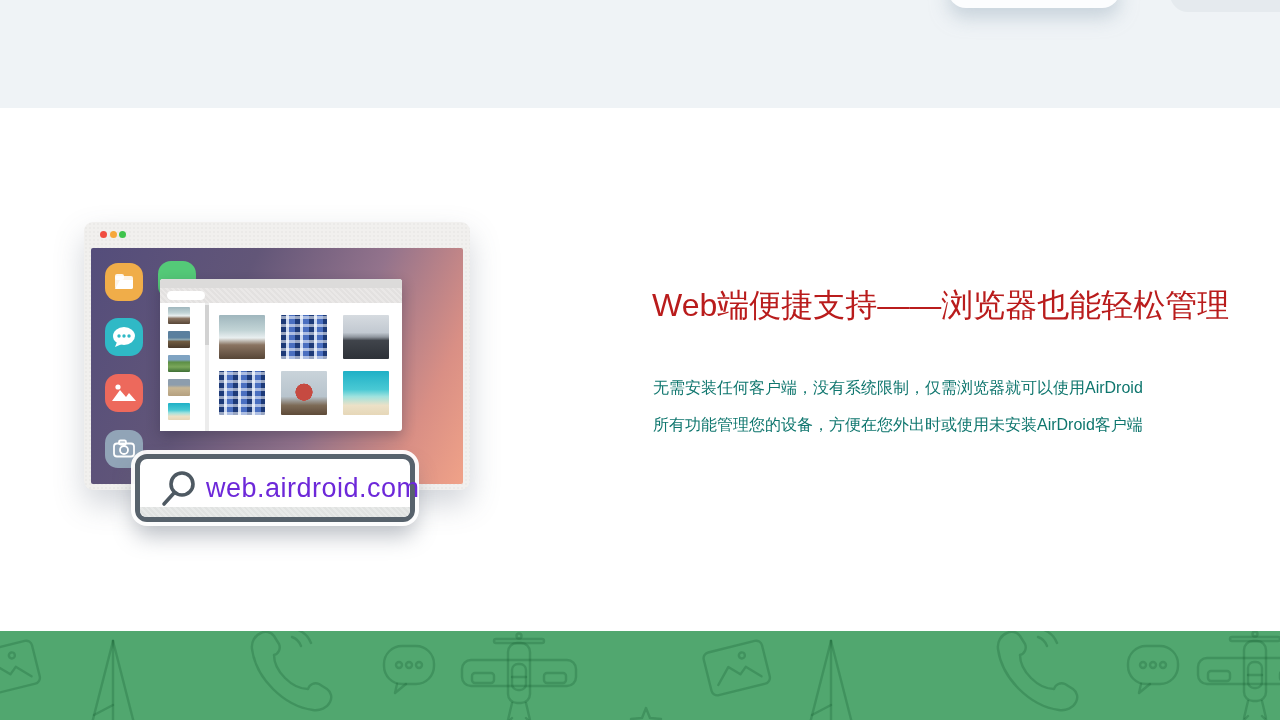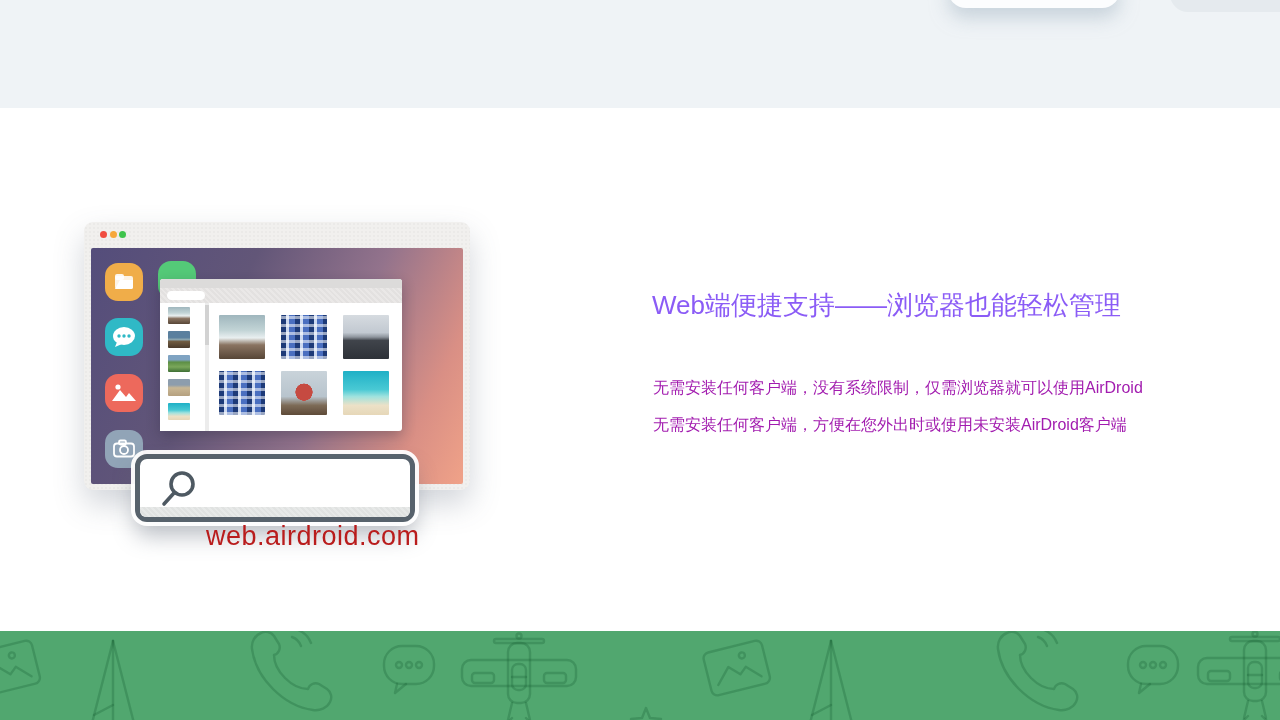--- a/index.html
+++ b/index.html
@@ -60,27 +60,27 @@
   .g-shore{background:linear-gradient(180deg,#5a7f9e 0 38%,#8aa4ae 50%,#6f5a40 62%,#4a3a2c 100%);}
   .g-cliff{background:linear-gradient(180deg,#7fa3c2 0 28%,#5d8f45 42%,#7aa75a 70%,#3e6f35 100%);}
   .g-sand{background:linear-gradient(180deg,#8d9dad 0 35%,#c9b794 52%,#b5a07f 100%);}
   
   .urlbar{position:absolute;left:135px;top:454px;width:280px;height:68px;box-sizing:border-box;
       border:5px solid #57626c;border-radius:12px;background:#ffffff;z-index:5;
       box-shadow:0 0 0 4px rgba(255,255,255,.95),0 14px 22px rgba(90,100,115,.4);}
   .urlbar-strip{position:absolute;left:0;right:0;bottom:0;height:10px;background:#e7e9e8;
       border-radius:0 0 6px 6px;
       background-image:repeating-linear-gradient(45deg,rgba(0,0,0,.03) 0 2px,transparent 2px 4px);}
-  .url-text{position:absolute;left:66px;top:14px;font-size:27px;color:#b91c1c;letter-spacing:.5px;margin-top:48px;}
+  .url-text{position:absolute;left:66px;top:14px;font-size:27px;color:#6d28d9;letter-spacing:.5px;}
   .url-mag{position:absolute;left:20px;top:11px;}
   
-  .feature-heading{position:absolute;left:652px;top:288px;font-size:26px;line-height:34px;
-      color:#8b5cf6;white-space:nowrap;}
+  .feature-heading{position:absolute;left:652px;top:288px;font-size:32px;line-height:34px;
+      color:#b91c1c;white-space:nowrap;}
   .feature-body{position:absolute;left:653px;top:369px;font-size:16px;line-height:37px;
-      color:#a21caf;white-space:nowrap;}
+      color:#0f766e;white-space:nowrap;}
 </style>
 </head>
 <body>
 
 <div class="topband">
   <div class="pill-a"></div>
   <div class="pill-b"></div>
 </div>
 
 <div class="browser-card">
@@ -162,21 +162,21 @@
     <line x1="14" y1="23" x2="4" y2="34"></line>
   </svg>
   <div class="url-text">web.airdroid.com</div>
 </div>
 
 <div class="feature-heading">
   <div>Web端便捷支持——浏览器也能轻松管理</div>
 </div>
 <div class="feature-body">
   <div>无需安装任何客户端，没有系统限制，仅需浏览器就可以使用AirDroid</div>
-  <div>无需安装任何客户端，方便在您外出时或使用未安装AirDroid客户端</div>
+  <div>所有功能管理您的设备，方便在您外出时或使用未安装AirDroid客户端</div>
 </div>
 
 <div class="footer">
 
   <svg style="left:-26px;top:12px;transform:rotate(-14deg)" width="66" height="52">
     <g class="doodle">
       <rect x="3" y="3" width="60" height="44" rx="6"></rect>
       <path d="M11,37 L25,22 L35,32 L42,26 L55,39"></path>
       <circle cx="41" cy="14" r="3"></circle>
     </g>

